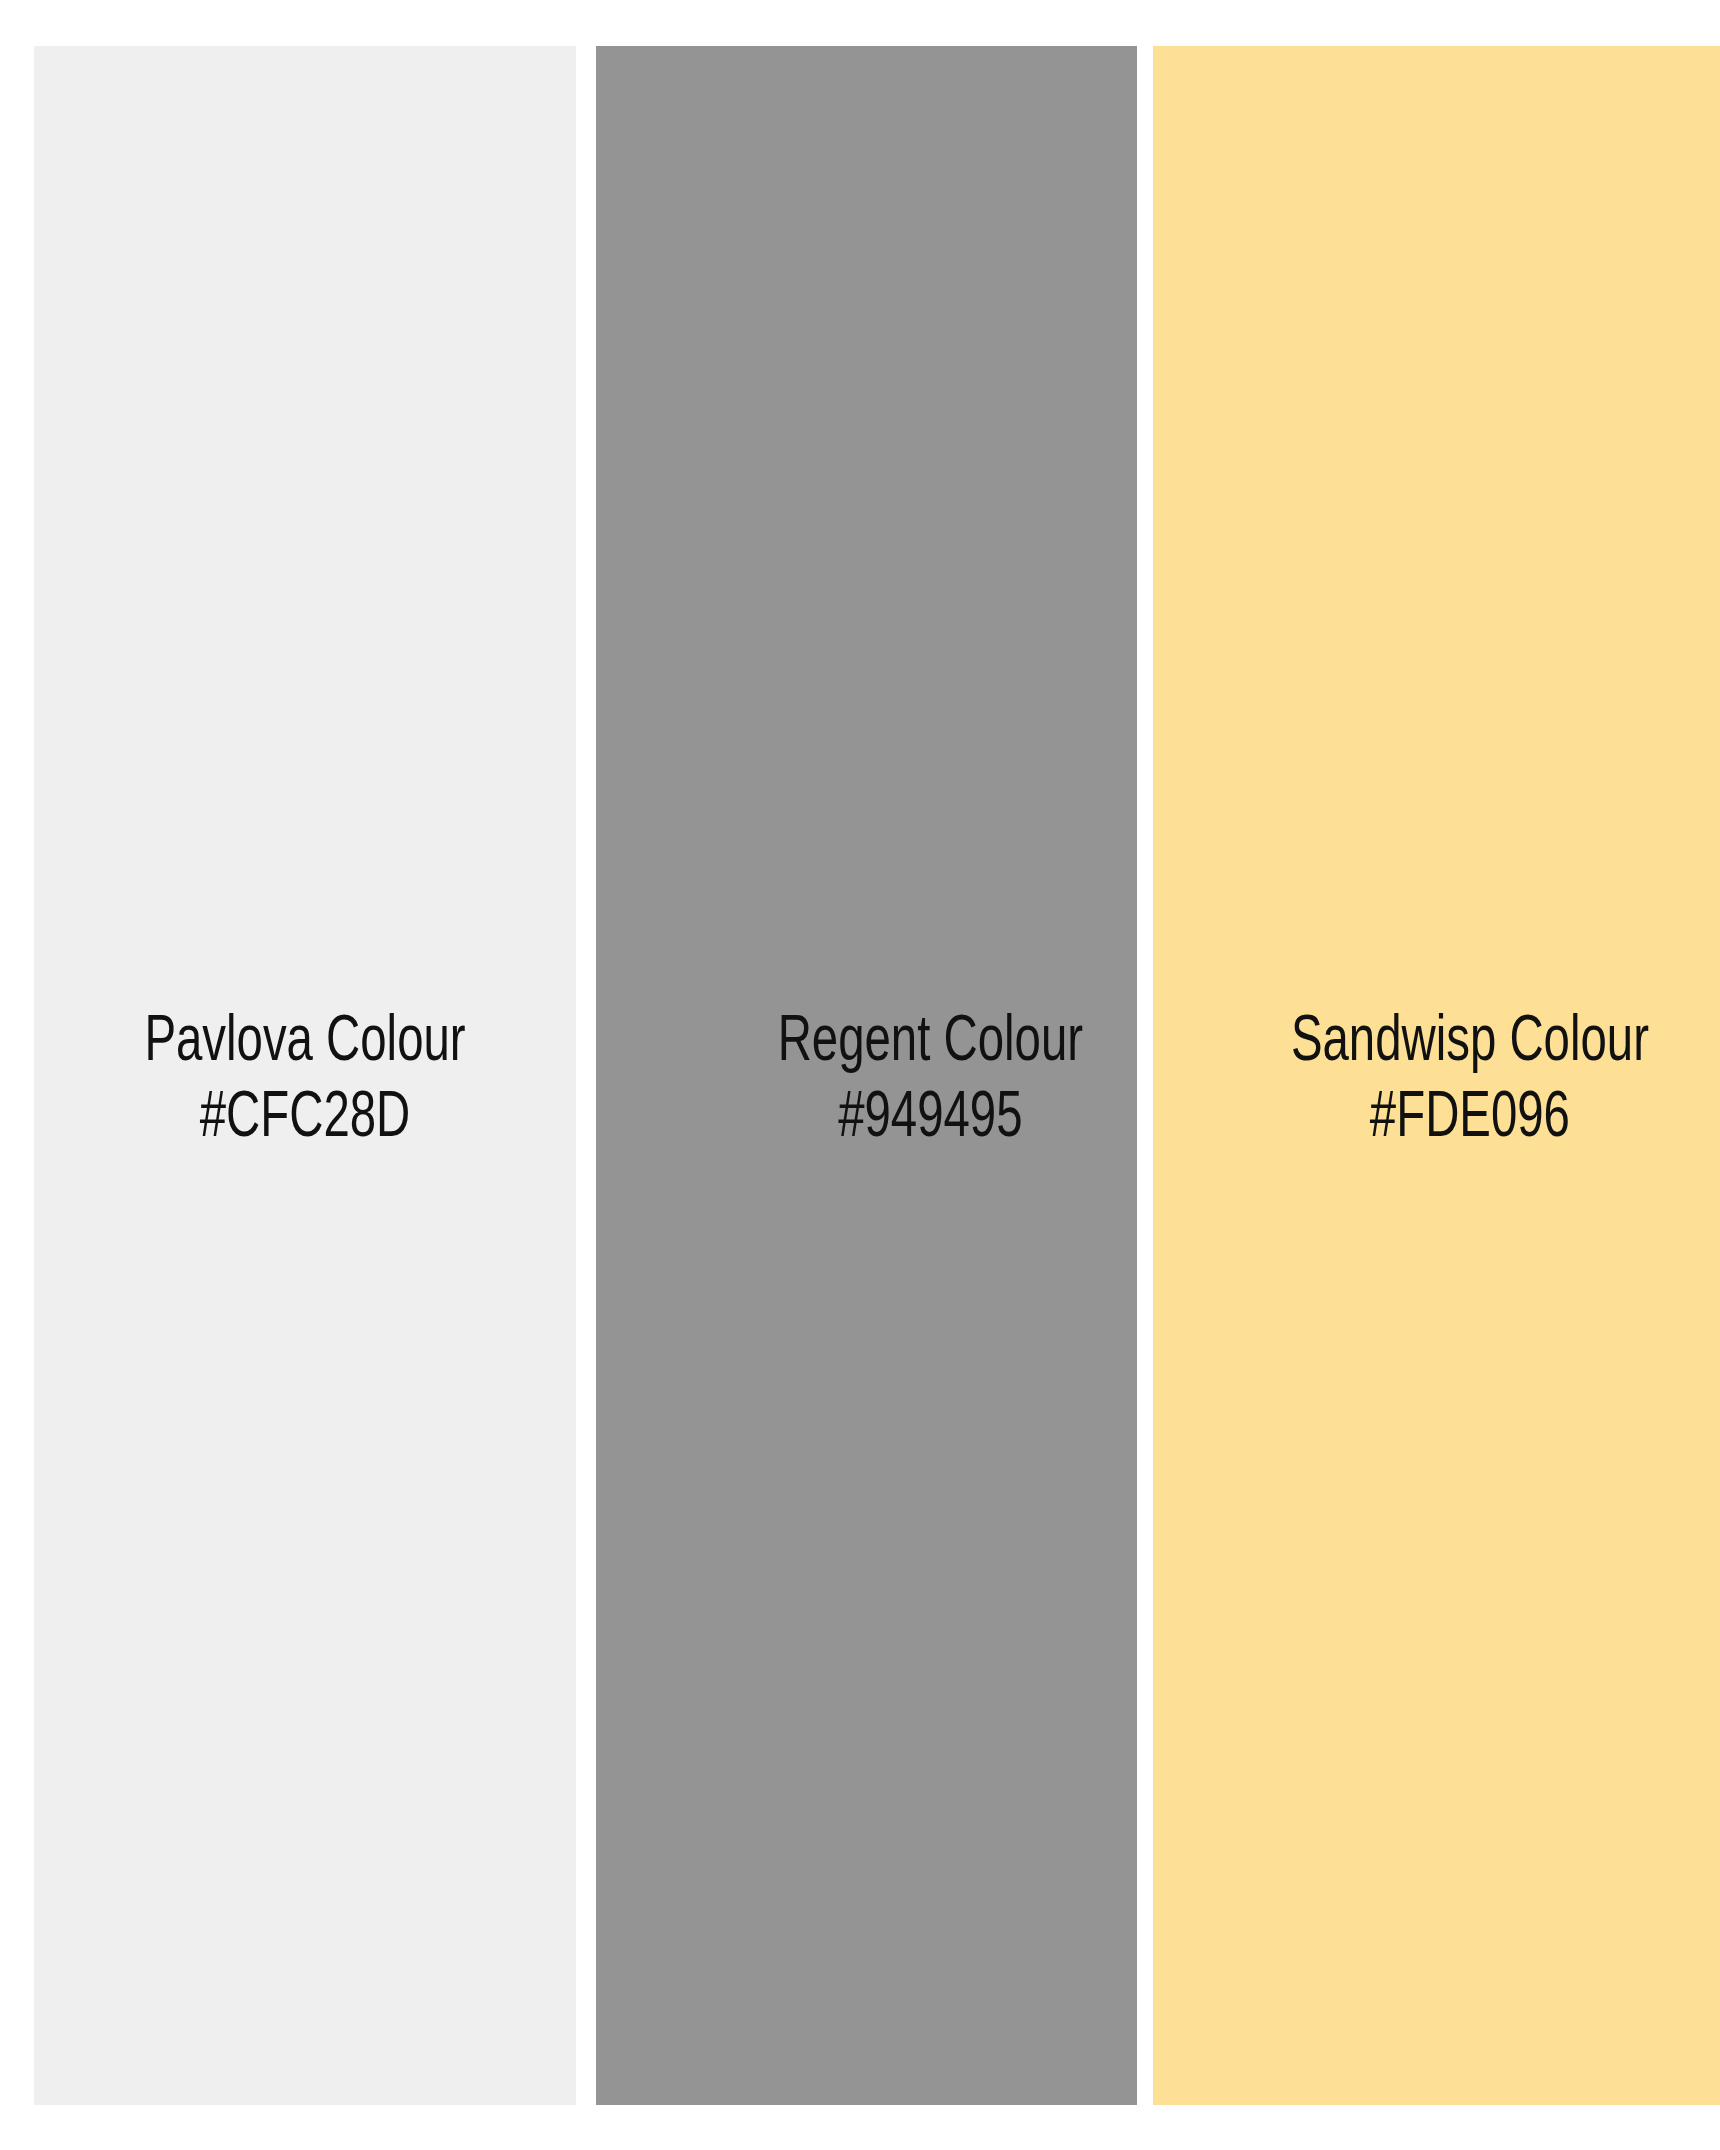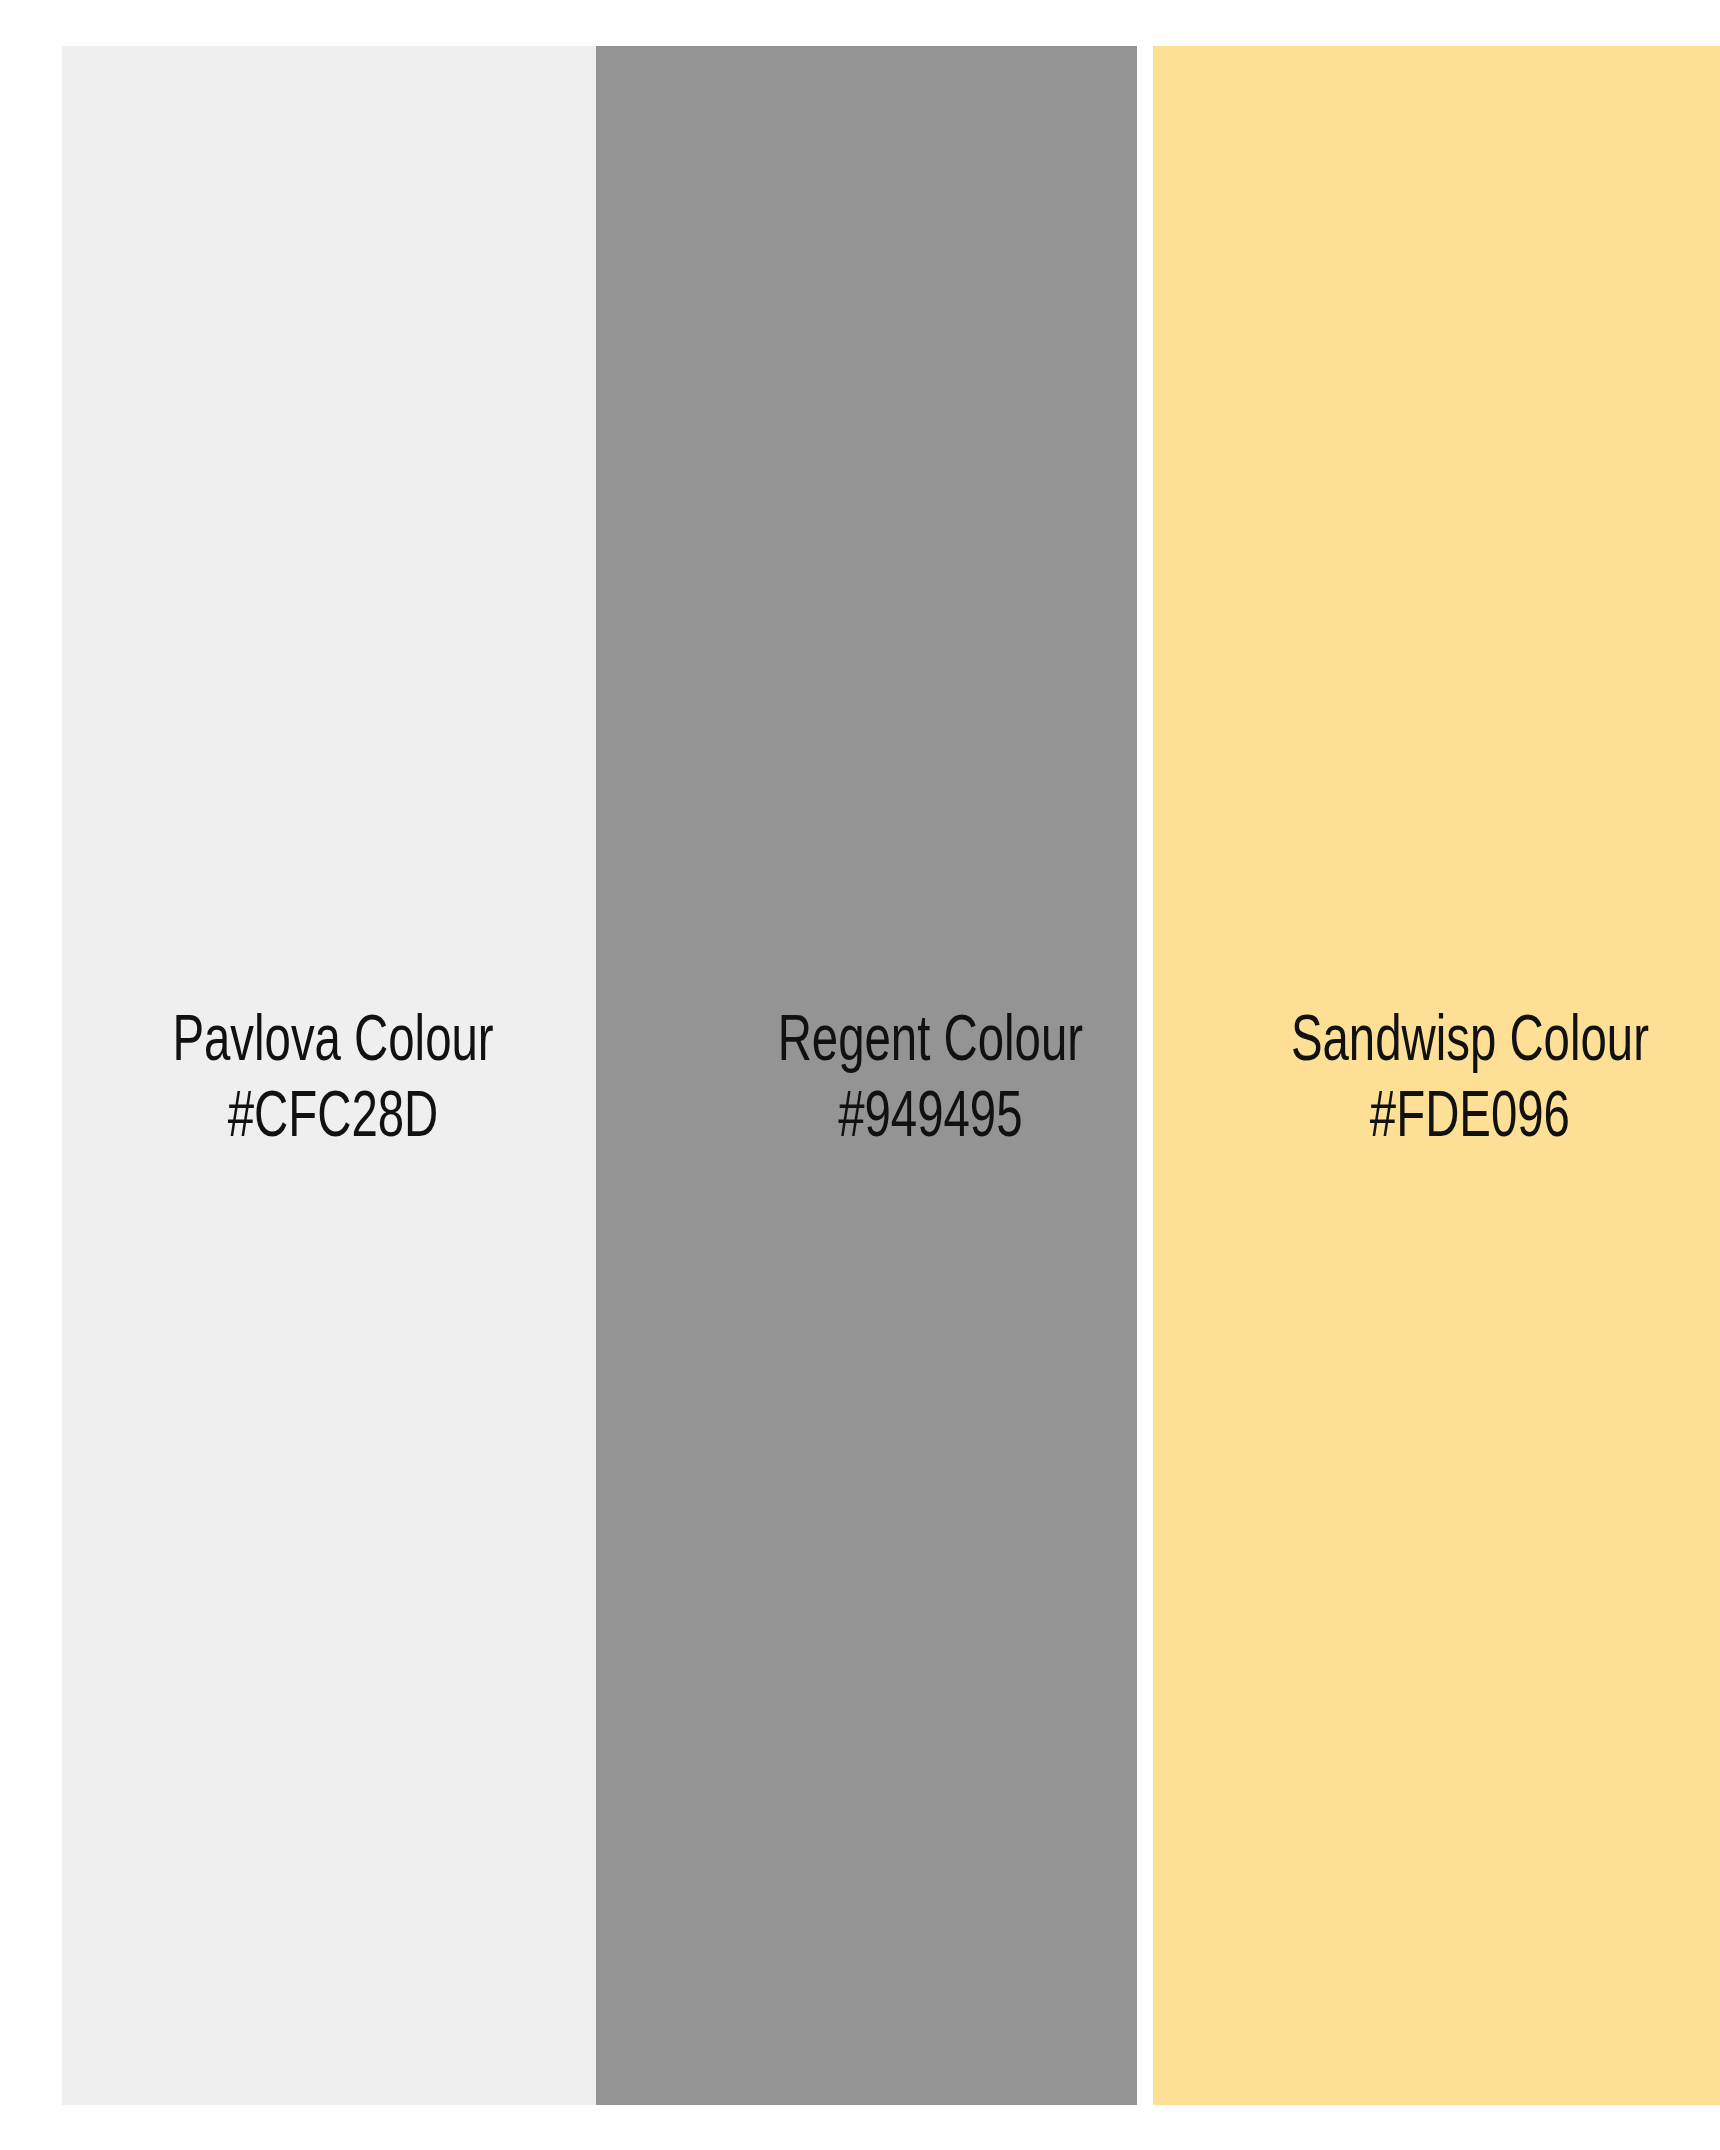--- a/index.html
+++ b/index.html
@@ -53,21 +53,21 @@
   
   #swatch-pavlova  { left: 34px;   width: 542px; }
   #swatch-regent   { left: 596px; width: 541px; align-items: flex-end; }
   #swatch-sandwisp { left: 1153px; width: 634px; }
 </style>
 </head>
 <body style="background: rgb(255, 255, 255);">
 
 <div id="palette-board">
 
-  <div class="swatch" id="swatch-pavlova" style="background: rgb(239, 239, 239); margin-left: 28px;">
+  <div class="swatch" id="swatch-pavlova" style="background: rgb(239, 239, 239);">
     <div class="swatch-label" style="color: rgb(17, 17, 17);">
       <span class="swatch-name">Pavlova Colour</span>
       <span class="swatch-hex">#CFC28D</span>
     </div>
   </div>
 
   <div class="swatch" id="swatch-regent" style="background: rgb(148, 148, 149);">
     <div class="swatch-label" style="color: rgb(17, 17, 17);">
       <span class="swatch-name">Regent Colour</span>
       <span class="swatch-hex">#949495</span>

